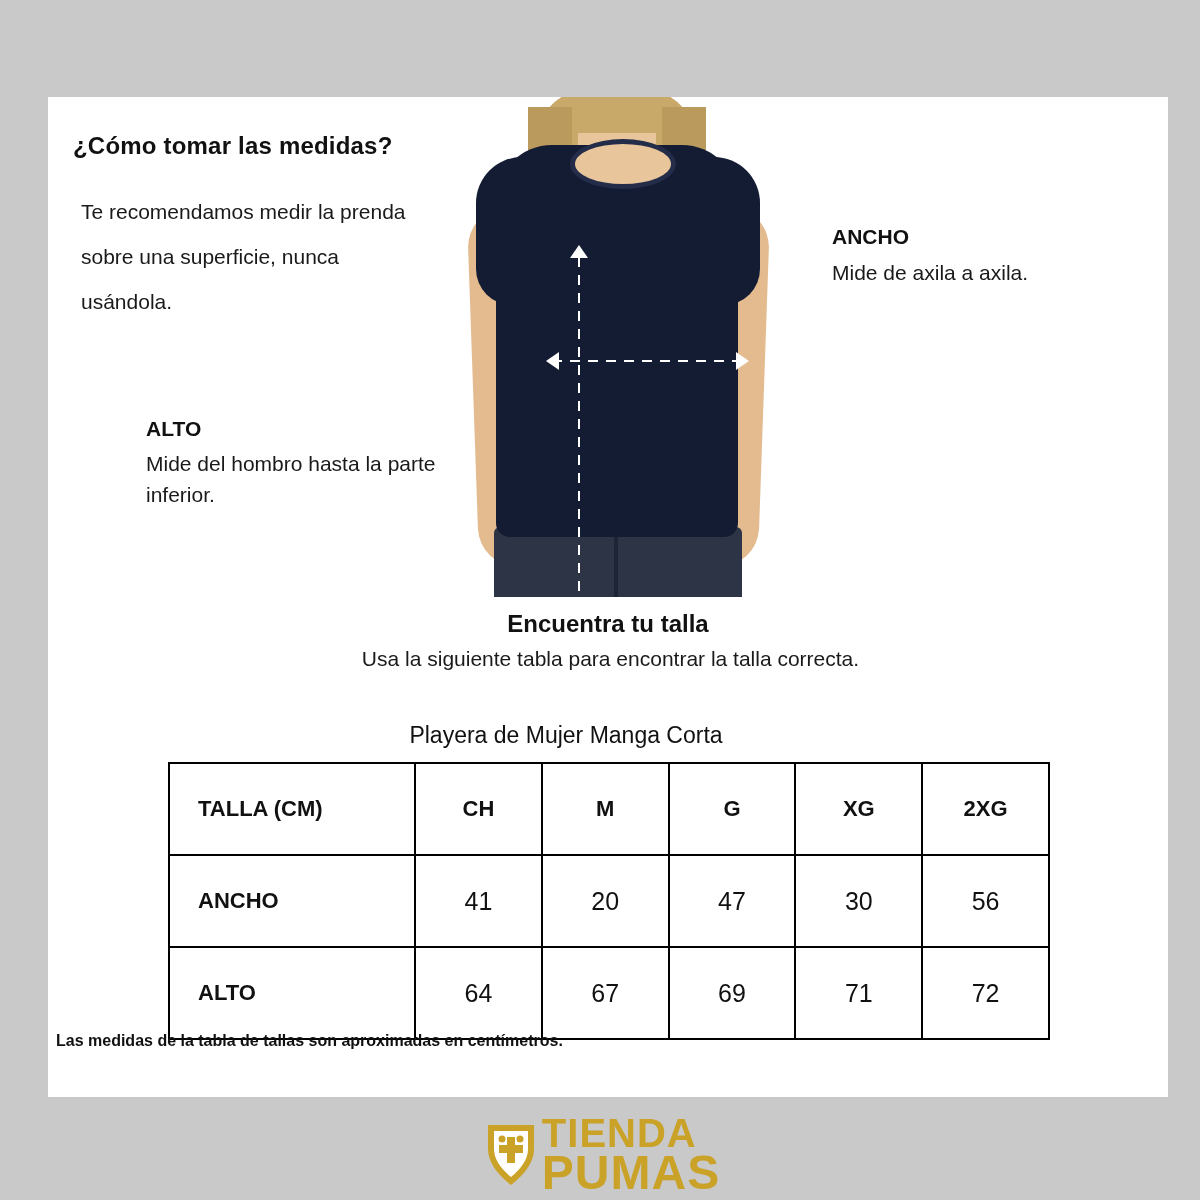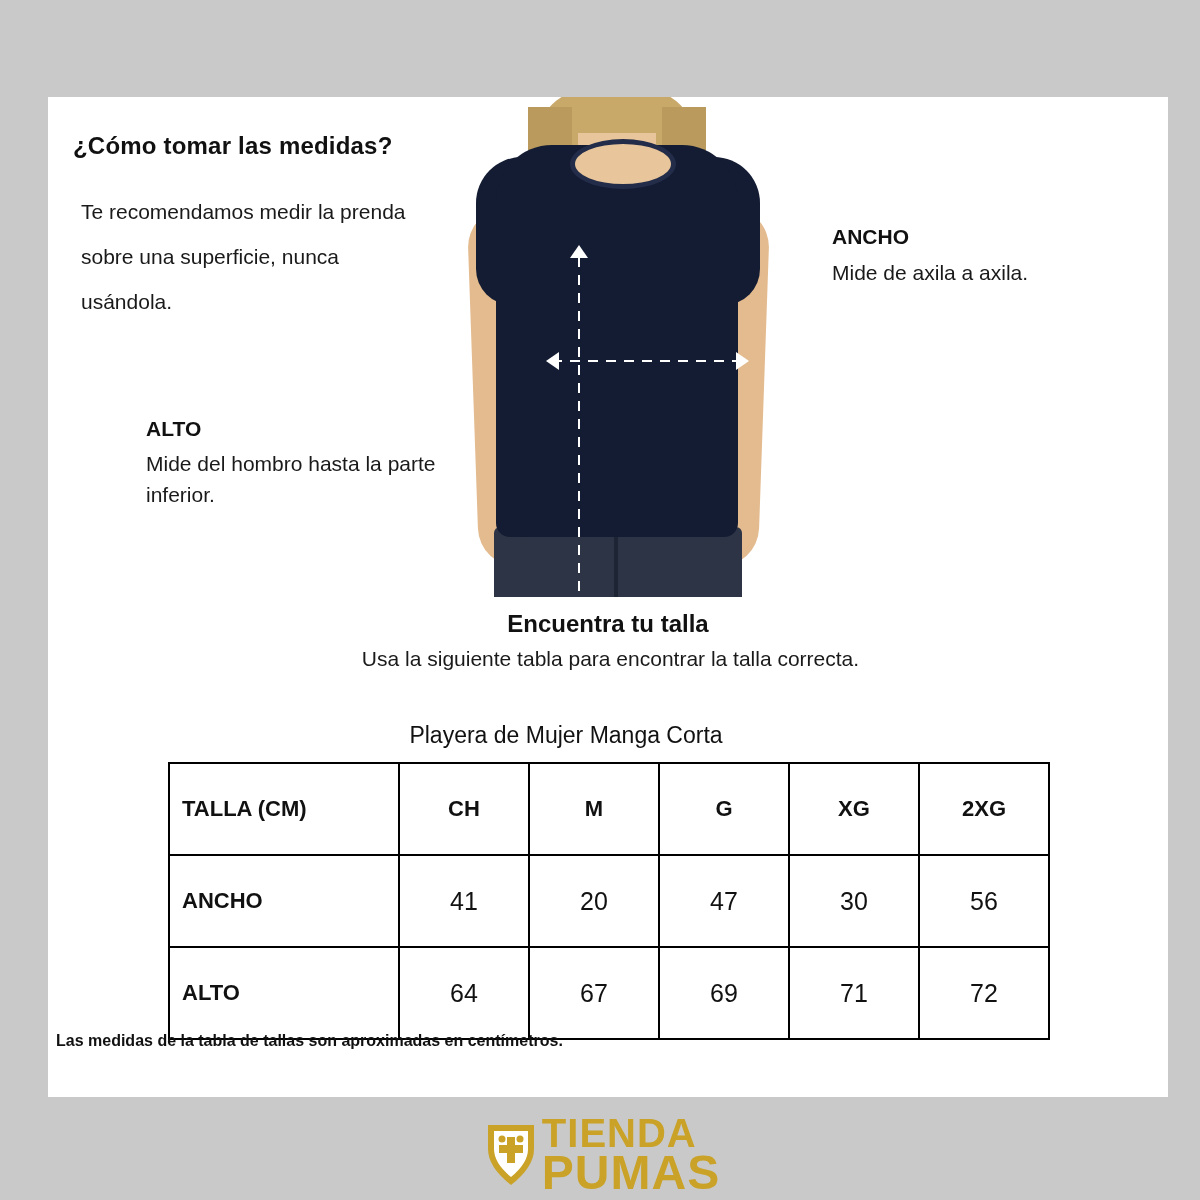--- a/index.html
+++ b/index.html
@@ -299,21 +299,21 @@
     border: 2px solid #000;
     height: 88px;
     text-align: center;
     font-size: 23px;
     color: #111;
     font-weight: normal;
   }
   .size-table th.rowlab, .size-table td.rowlab {
     width: 215px;
     text-align: left;
-    padding-left: 12px;
+    padding-left: 28px;
     font-weight: bold;
     font-size: 22px;
   }
   .size-table th.colhead {
     font-weight: bold;
     font-size: 22px;
   }
   .size-table td.val {
     font-size: 25px;
   }

